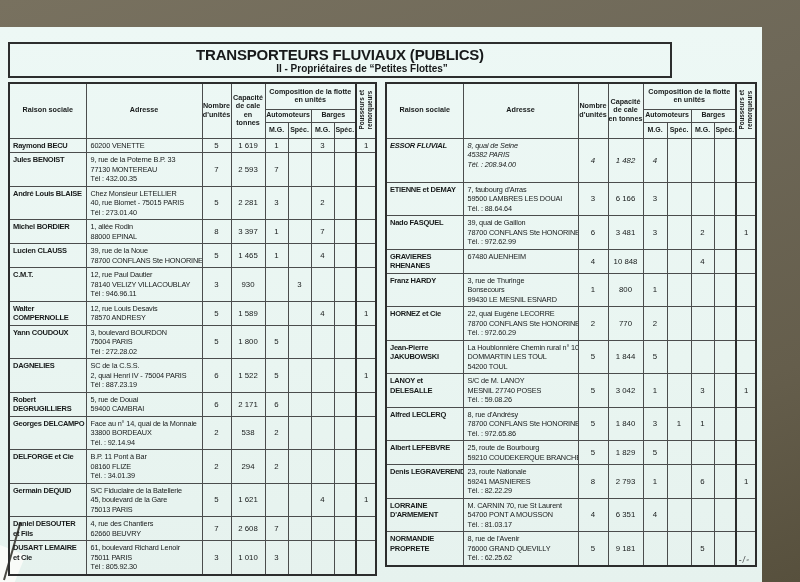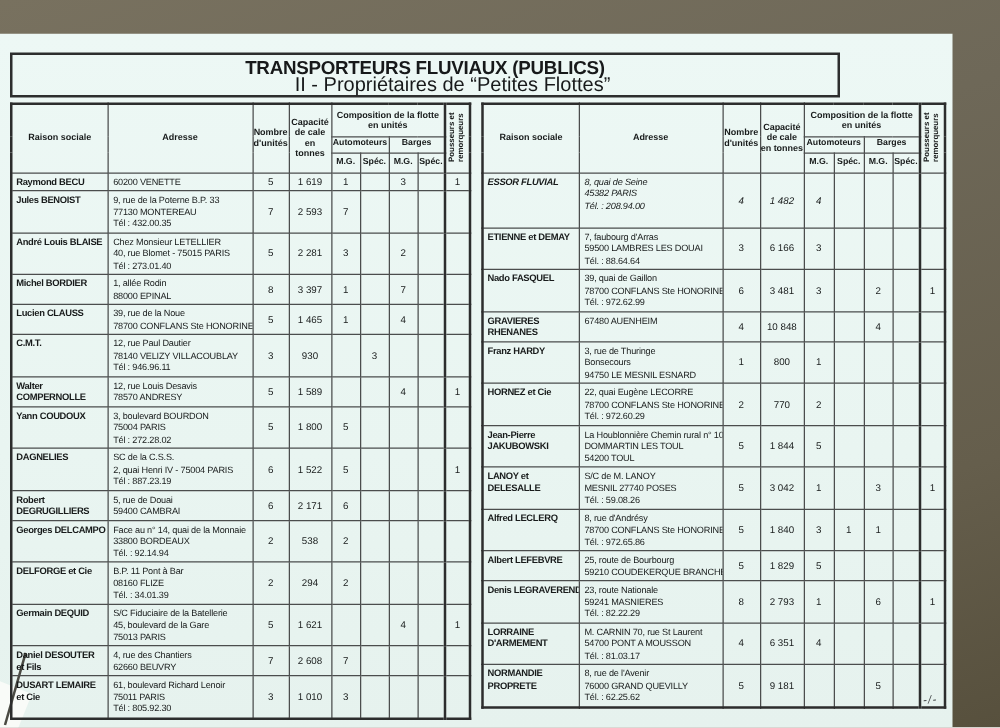--- a/index.html
+++ b/index.html
@@ -21,21 +21,21 @@
   .page-curl-line { position:absolute; left:3px; bottom:2px; width:2px; height:60px;
     background:#4a4a43; transform:rotate(16deg); transform-origin:bottom center; }
 
   .title-box {
     position:absolute; left:8px; top:15px; width:664px; height:36px;
     border:2px solid #2d2e2e; box-sizing:border-box;
     display:flex; flex-direction:column; justify-content:center; align-items:center;
     color:#17191a;
   }
   .title-main { font-size:15px; font-weight:bold; letter-spacing:-0.2px; line-height:16px; }
-  .title-sub  { font-size:16px; font-weight:normal; line-height:11px;margin-left:44px; }
+  .title-sub  { font-size:10px; font-weight:bold; line-height:11px;margin-left:44px; }
 
   table.ftable {
     position:absolute; top:55px;
     border-collapse:collapse; table-layout:fixed;
     border:2px solid #2c2d2d;
     color:#181b1b; background:transparent;
   }
   table.ftable.left  { left:8px;  width:367px; }
   table.ftable.right { left:385px; width:370px; }
 
@@ -411,21 +411,21 @@
     <td class="c-num"></td>
     <td class="c-num"></td>
     <td class="c-num">4</td>
     <td class="c-num"></td>
     <td class="c-num c-pous"></td>
   </tr>
           <tr>
     <td class="c-name">Franz HARDY</td>
     <td class="c-addr">3, rue de Thuringe
 Bonsecours
-94750 LE MESNIL ESNARD</td>
+99430 LE MESNIL ESNARD</td>
     <td class="c-num">1</td>
     <td class="c-num">800</td>
     <td class="c-num">1</td>
     <td class="c-num"></td>
     <td class="c-num"></td>
     <td class="c-num"></td>
     <td class="c-num c-pous"></td>
   </tr>
           <tr>
     <td class="c-name">HORNEZ et Cie</td>

